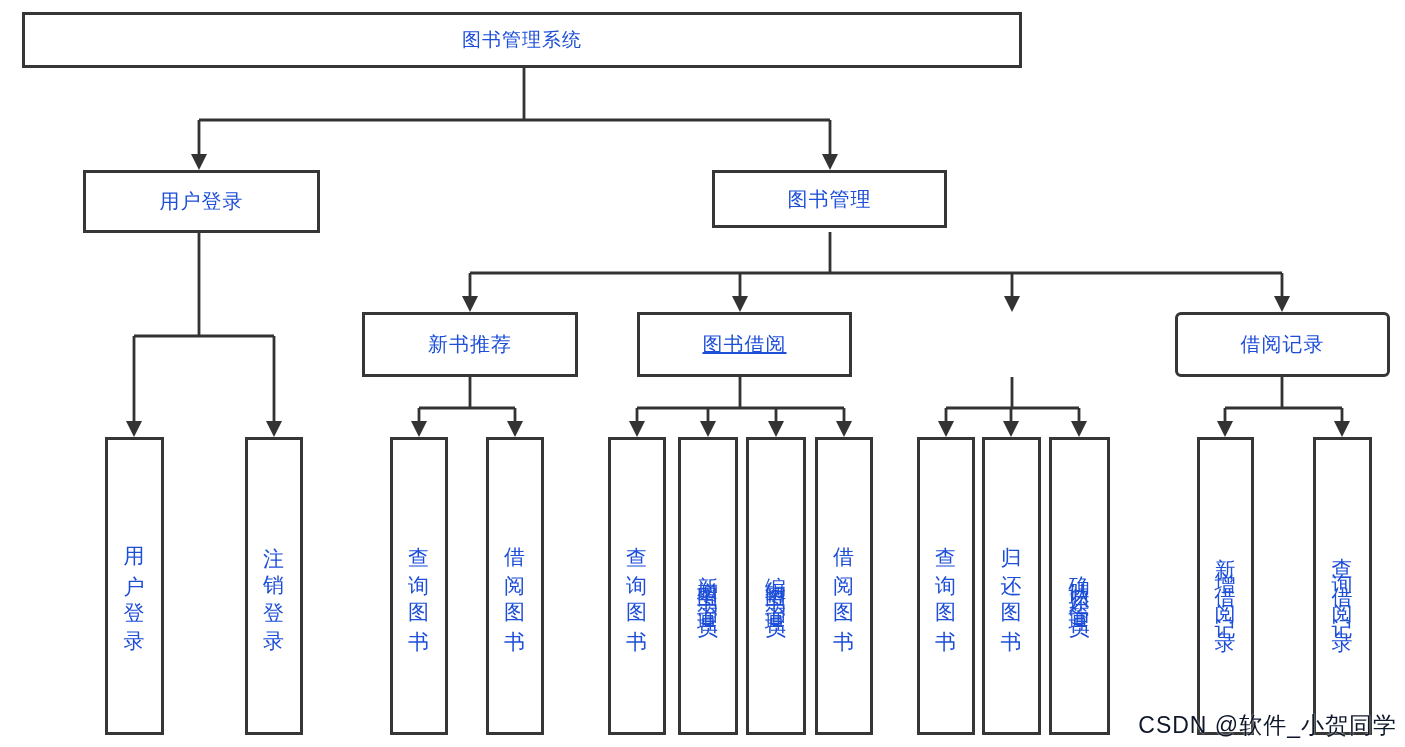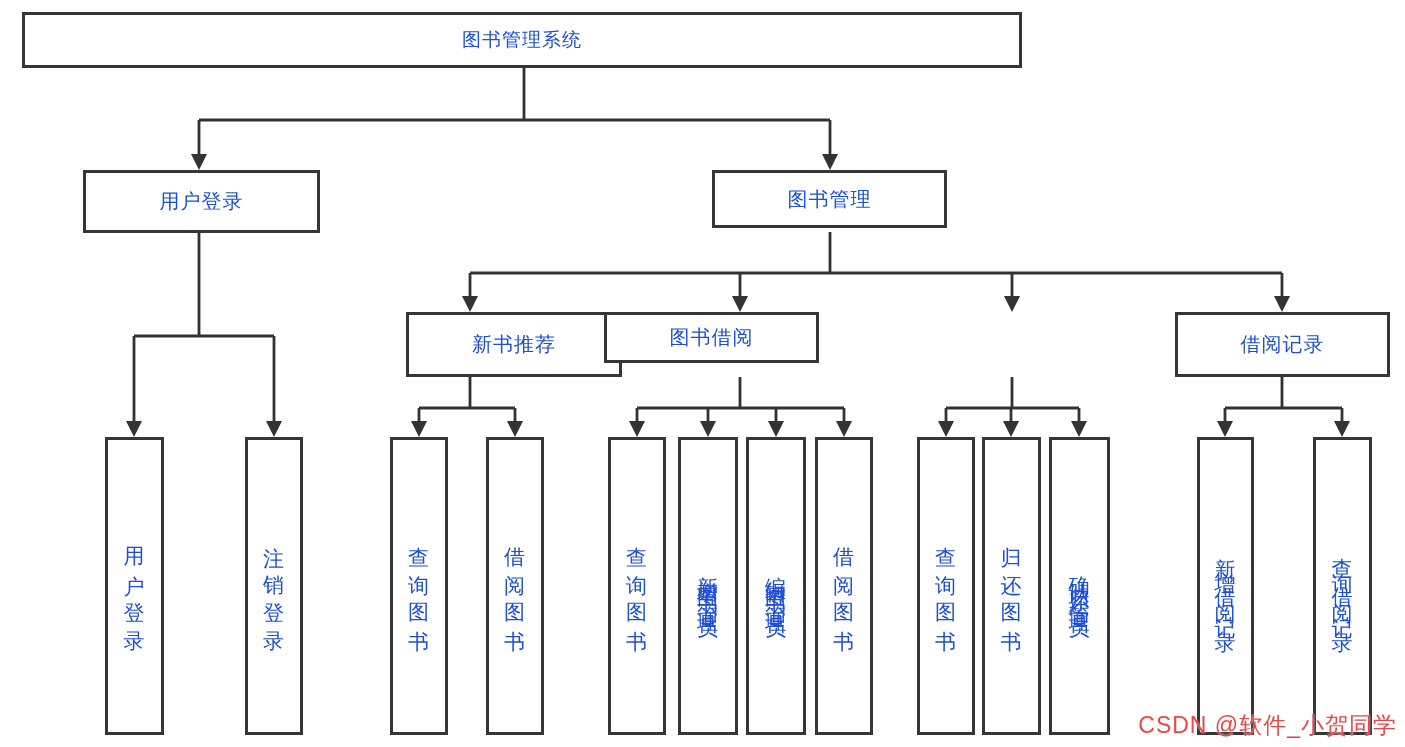--- a/index.html
+++ b/index.html
@@ -37,21 +37,21 @@
     display:block;
   }
   .ls-4  { letter-spacing:28px; }
   .ls-6  { letter-spacing:15px; }
   .ls-10 { letter-spacing:6px;  }
   .watermark {
     position:absolute;
     right:8px; bottom:6px;
     z-index:3;
     font-size:23px;
-    color:#ef4444;
+    color:#0f172a;
     letter-spacing:1px;
     text-shadow:0 0 2px #ffffff;
     white-space:nowrap;
     margin-top:45px;
   }
 </style>
 </head>
 <body>
 
 <div class="canvas">
@@ -117,27 +117,27 @@
     <span>图书管理系统</span>
   </div>
 
   <div class="node h-node" style="left:83px; top:170px; width:237px; height:63px;">
     <span>用户登录</span>
   </div>
   <div class="node h-node" style="left:712px; top:170px; width:235px; height:58px;">
     <span>图书管理</span>
   </div>
 
-  <div class="node h-node" style="left:362px; top:312px; width:216px; height:65px;margin-left:44px;">
+  <div class="node h-node" style="left:362px; top:312px; width:216px; height:65px;">
     <span>新书推荐</span>
   </div>
-  <div class="node h-node" style="left:604px; top:312px; width:215px; height:51px;">
+  <div class="node h-node" style="left:637px; top:312px; width:215px; height:65px;text-decoration:underline;">
     <span>图书借阅</span>
   </div>
-  <div class="node h-node" style="left:1175px; top:312px; width:215px; height:65px;">
+  <div class="node h-node" style="left:1175px; top:312px; width:215px; height:65px;border-radius:6px;">
     <span>借阅记录</span>
   </div>
 
   <div class="node leaf" style="left:105px; width:59px;">
     <span class="ls-4">用户登录</span>
   </div>
   <div class="node leaf" style="left:245px; width:58px;">
     <span class="ls-4">注销登录</span>
   </div>
 

